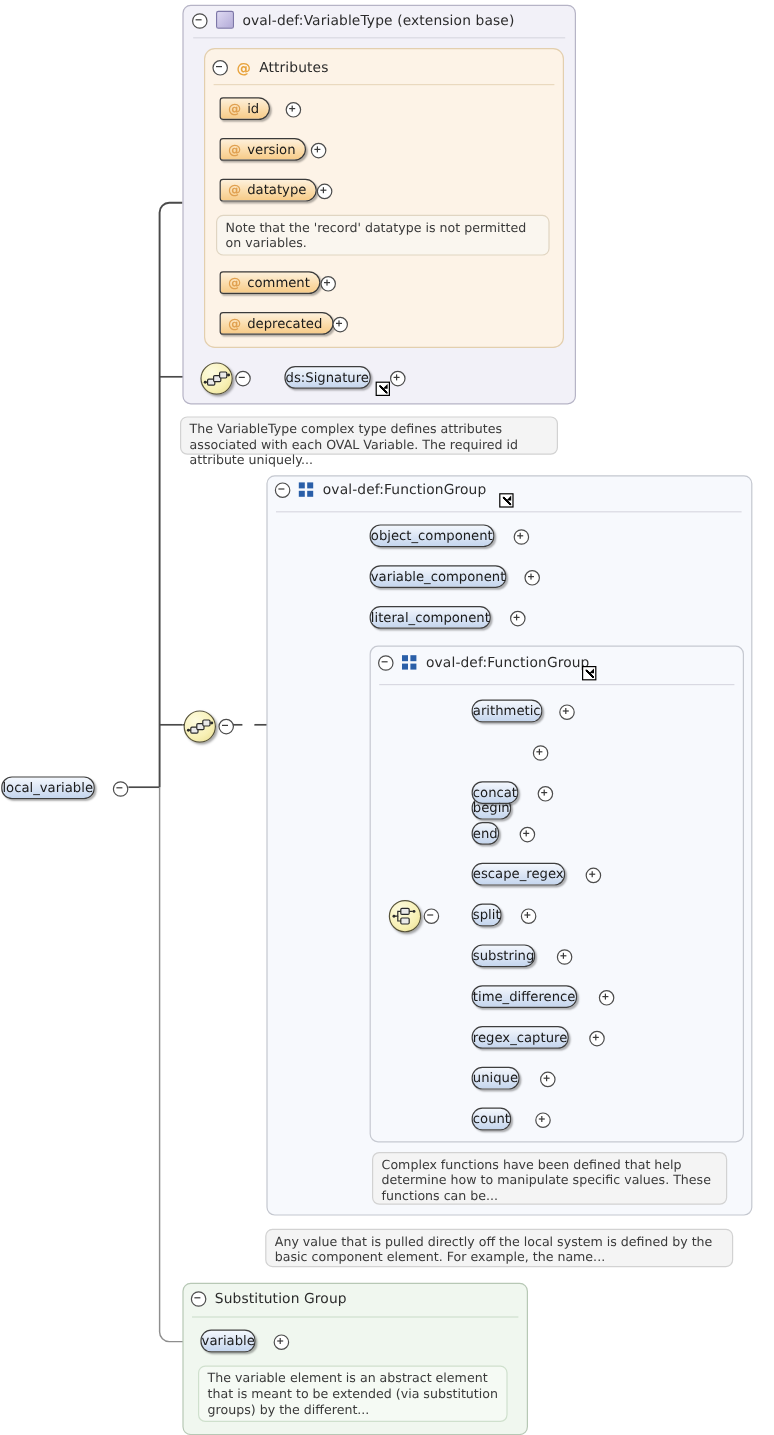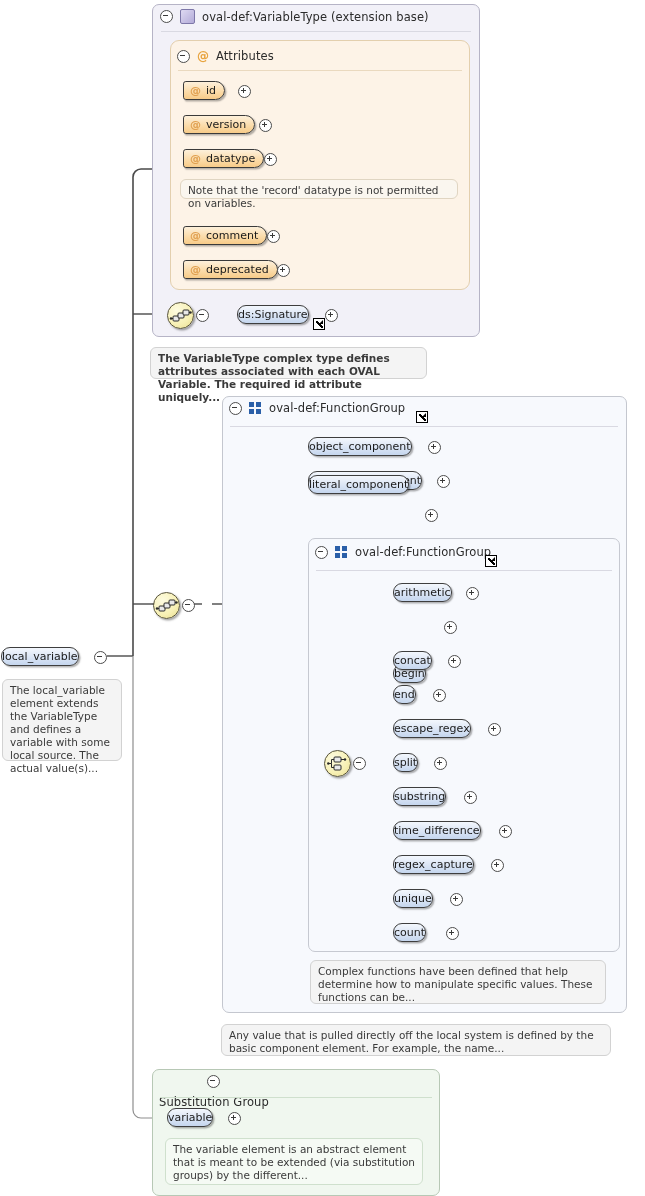--- a/index.html
+++ b/index.html
@@ -15,21 +15,21 @@
     position:absolute;border:1px solid #b9b9c4;border-radius:7px;
     box-sizing:border-box;
   }
   .groupbox.purple{background:#f2f1f8;border-color:#b6b4c6;}
   .groupbox.attr{background:#fdf3e7;border:1px solid #e3cfae;border-radius:9px;}
   .groupbox.blue{background:#f7f9fd;border-color:#c4c7cf;}
   .groupbox.blue2{background:#f7f9fd;border-color:#c6c9d1;}
   .groupbox.green{background:#f0f7ef;border-color:#b7c8b5;}
 
   .grouphdr{
-    position:absolute;display:flex;align-items:center;gap:7px;
+    position:absolute;display:flex;align-items:flex-end;gap:7px;
     font-size:11.5px;color:#2b2b2b;white-space:nowrap;
   }
   .grouphdr .lbl{letter-spacing:.1px;}
   .hdrline{position:absolute;height:1px;background:#d9d9e2;}
   .hdrline.o{background:#ead9bf;}
   .hdrline.g{background:#cfe0cd;}
 
   
   .tog{
     width:11px;height:11px;border-radius:50%;border:1px solid #4c4c4c;
@@ -197,21 +197,21 @@
     <span>version</span>
   </div>
   <span class="tog plus pmark" style="left:259px;top:119px;"></span>
 
   <div class="apill" style="left:183px;top:149px;">
     <span class="at">@</span>
     <span>datatype</span>
   </div>
   <span class="tog plus pmark" style="left:264px;top:153px;"></span>
 
-  <div class="note attrnote" style="left:180px;top:179px;width:278px;height:20px;">
+  <div class="note attrnote" style="left:180px;top:179px;width:278px;height:34px;">
     <span class="tail"></span>
     <span>Note that the 'record' datatype is not permitted on variables.</span>
   </div>
 
   <div class="apill bold" style="left:183px;top:226px;">
     <span class="at">@</span>
     <span>comment</span>
   </div>
   <span class="tog plus pmark" style="left:267px;top:230px;"></span>
 
@@ -241,34 +241,30 @@
   <span class="tog pmark" style="left:196px;top:309px;"></span>
 
   <div class="pill" style="left:237px;top:305px;">
     <span>ds:Signature</span>
   </div>
   <span class="extref" style="left:313px;top:318px;">
       <i></i>
     </span>
   <span class="tog plus pmark" style="left:325px;top:309px;"></span>
 
-  <div class="note" style="left:150px;top:347px;width:277px;height:32px;font-weight:bold;">
+  <div class="note" style="left:150px;top:347px;width:315px;height:32px;">
     <span class="tail"></span>
     <span>The VariableType complex type defines attributes associated with each OVAL Variable. The required id attribute uniquely...</span>
   </div>
 
   <div class="pill" style="left:1px;top:647px;">
     <span>local_variable</span>
   </div>
   <span class="tog pmark" style="left:94px;top:651px;"></span>
 
-  <div class="note" style="left:2px;top:679px;width:120px;height:82px;">
-    <span class="tail"></span>
-    <span>The local_variable element extends the VariableType and defines a variable with some local source. The actual value(s)...</span>
-  </div>
 
   <div class="comp" style="left:153px;top:592px;">
     <svg width="25" height="25" viewBox="0 0 25 25">
       <g stroke="#2a2a2a" stroke-width="1" fill="#e9e9e9">
         <rect x="5" y="13" width="6" height="5" rx="1"></rect>
         <rect x="10" y="10" width="6" height="5" rx="1"></rect>
         <rect x="15" y="7" width="6" height="5" rx="1"></rect>
       </g>
       <g stroke="#2a2a2a" stroke-width="1">
         <path d="M3,15.5 H5"></path>
@@ -321,21 +317,21 @@
   <div class="pill" style="left:308px;top:437px;">
     <span>object_component</span>
   </div>
   <span class="tog plus pmark" style="left:428px;top:441px;"></span>
 
   <div class="pill" style="left:308px;top:471px;">
     <span>variable_component</span>
   </div>
   <span class="tog plus pmark" style="left:437px;top:475px;"></span>
 
-  <div class="pill" style="left:308px;top:475px;">
+  <div class="pill" style="left:308px;top:505px;">
     <span>literal_component</span>
   </div>
   <span class="tog plus pmark" style="left:425px;top:509px;"></span>
 
   <div class="groupbox blue2" style="left:308px;top:538px;width:312px;height:414px;"></div>
 
   <div class="grouphdr" style="left:315px;top:545px;">
     <span class="tog"></span>
     <span class="ico-group">
         <i class="a"></i>
@@ -429,21 +425,21 @@
     <span>Complex functions have been defined that help determine how to manipulate specific values. These functions can be...</span>
   </div>
 
   <div class="note" style="left:221px;top:1024px;width:390px;height:32px;">
     <span class="tail"></span>
     <span>Any value that is pulled directly off the local system is defined by the basic component element. For example, the name...</span>
   </div>
 
   <div class="groupbox green" style="left:152px;top:1069px;width:288px;height:127px;"></div>
 
-  <div class="grouphdr" style="left:159px;top:1075px;flex-direction:column;">
+  <div class="grouphdr" style="left:159px;top:1075px;">
     <span class="tog"></span>
     <span class="lbl">Substitution Group</span>
   </div>
   <div class="hdrline g" style="left:160px;top:1097px;width:272px;"></div>
 
   <div class="pill" style="left:167px;top:1108px;">
     <span>variable</span>
   </div>
   <span class="tog plus pmark" style="left:228px;top:1112px;"></span>
 

